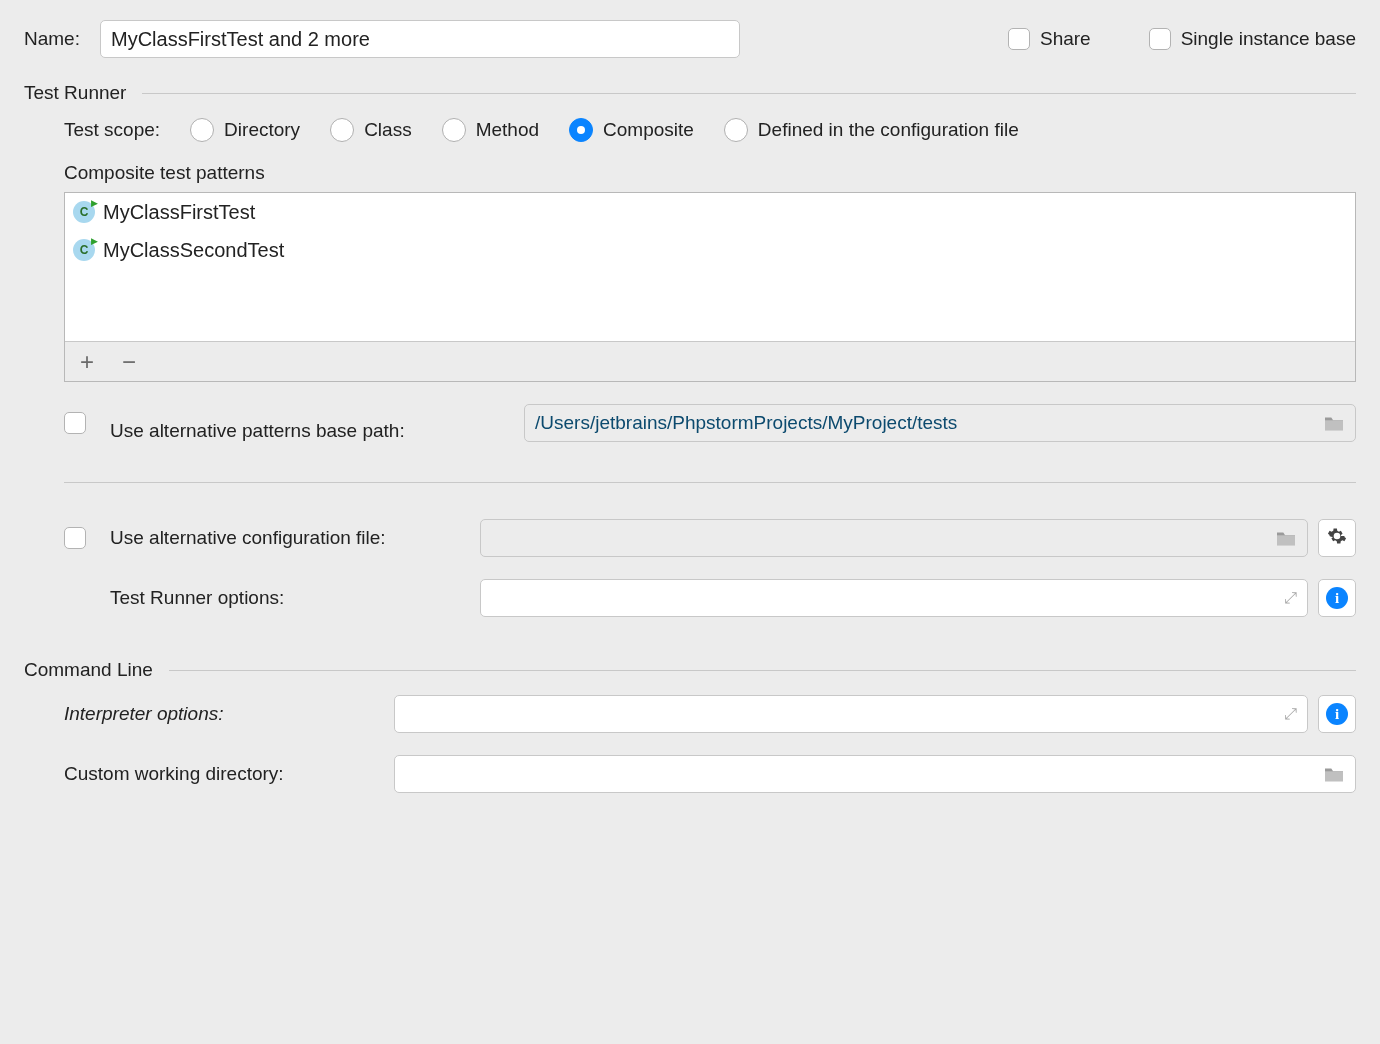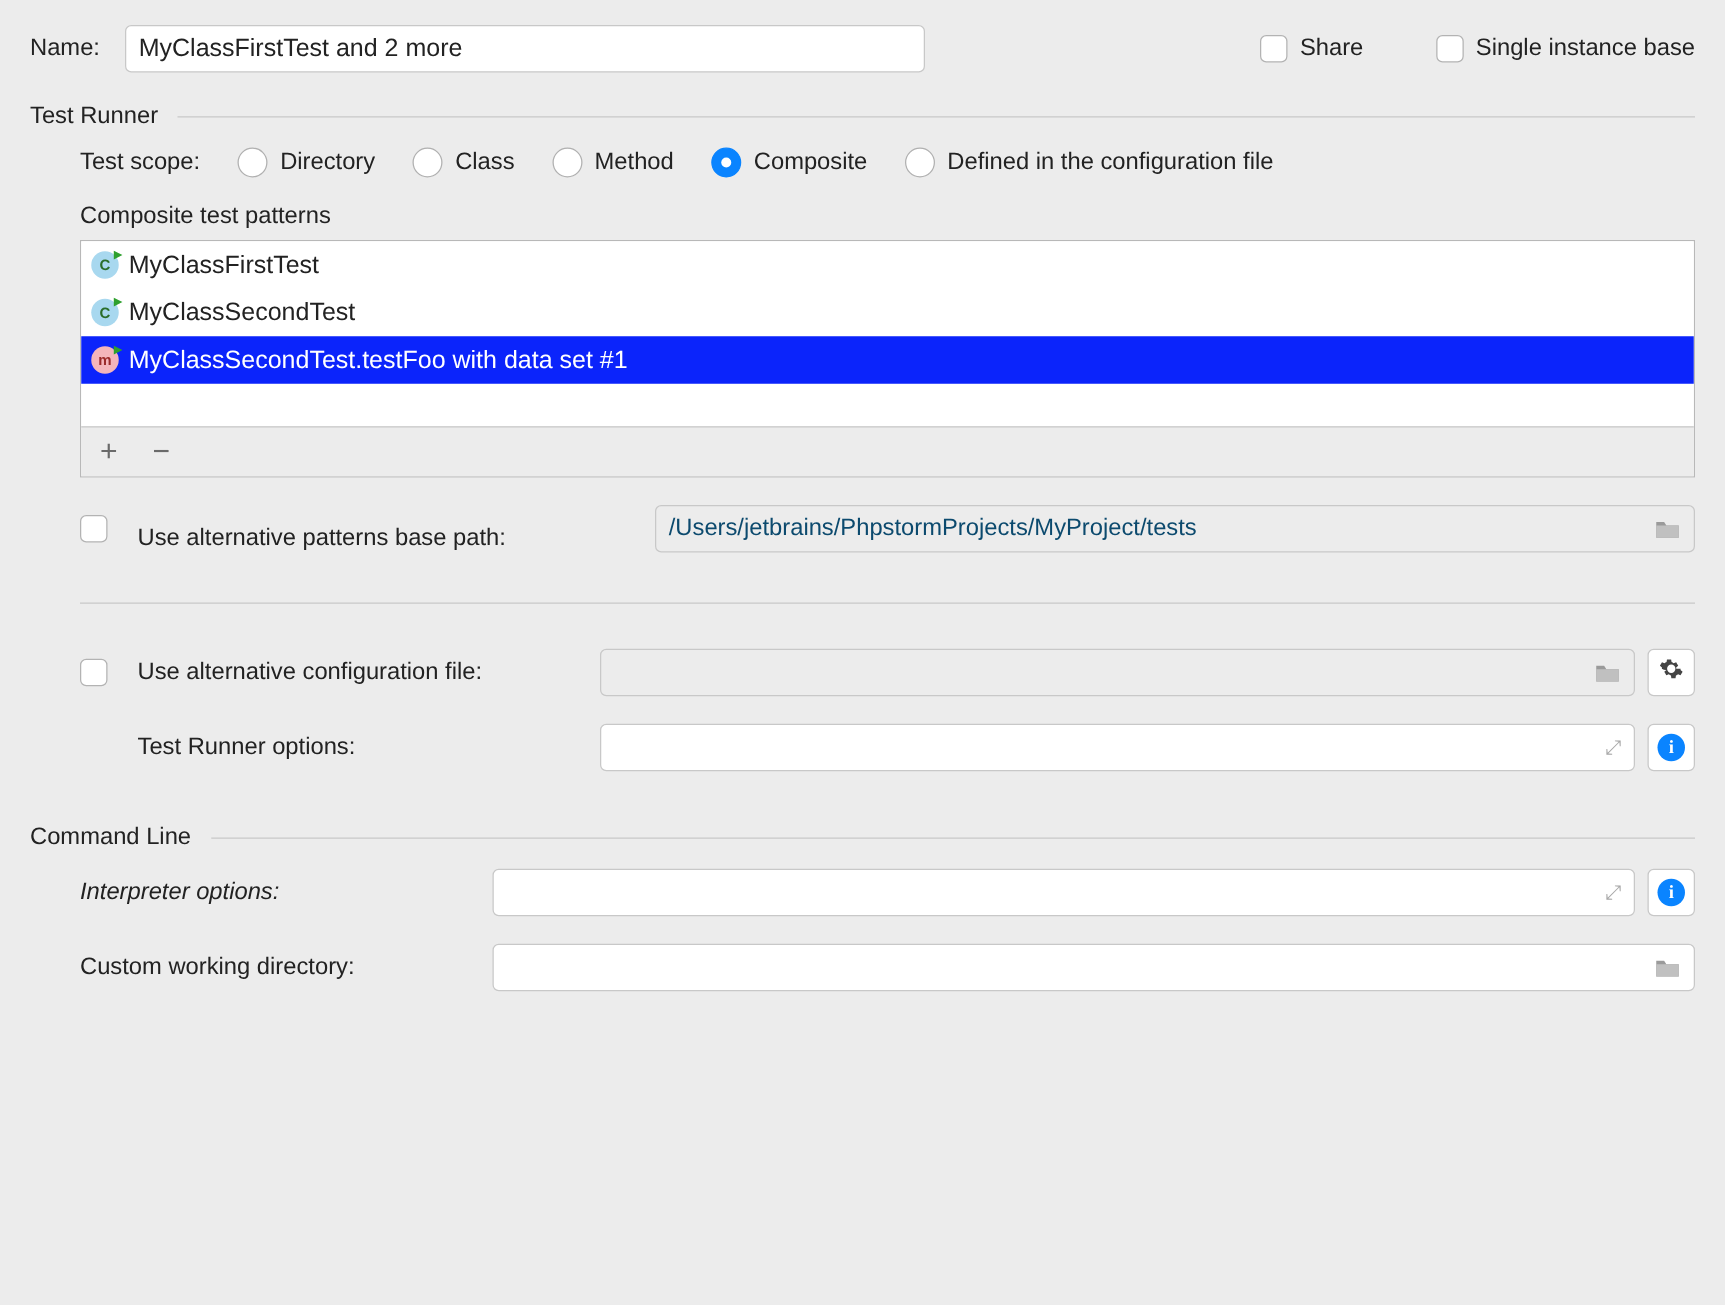--- a/index.html
+++ b/index.html
@@ -245,24 +245,20 @@
   <div class="list-panel">
     <div class="list-body">
       <div class="list-item">
         <span class="list-icon icon-class"></span>
         <span>MyClassFirstTest</span>
       </div>
       <div class="list-item">
         <span class="list-icon icon-class"></span>
         <span>MyClassSecondTest</span>
       </div>
-      <div class="list-item selected">
-        <span class="list-icon icon-method"></span>
-        <span>MyClassSecondTest.testFoo with data set #1</span>
-      </div>
     </div>
     <div class="list-toolbar">
       <span class="tb-btn">+</span>
       <span class="tb-btn">−</span>
     </div>
   </div>
 
   <div class="row" style="margin-top: 22px; gap: 14px;">
     <span class="checkbox"></span>
     <span class="label" style="width: 400px; margin-top: 16px;">Use alternative patterns base path:</span>

